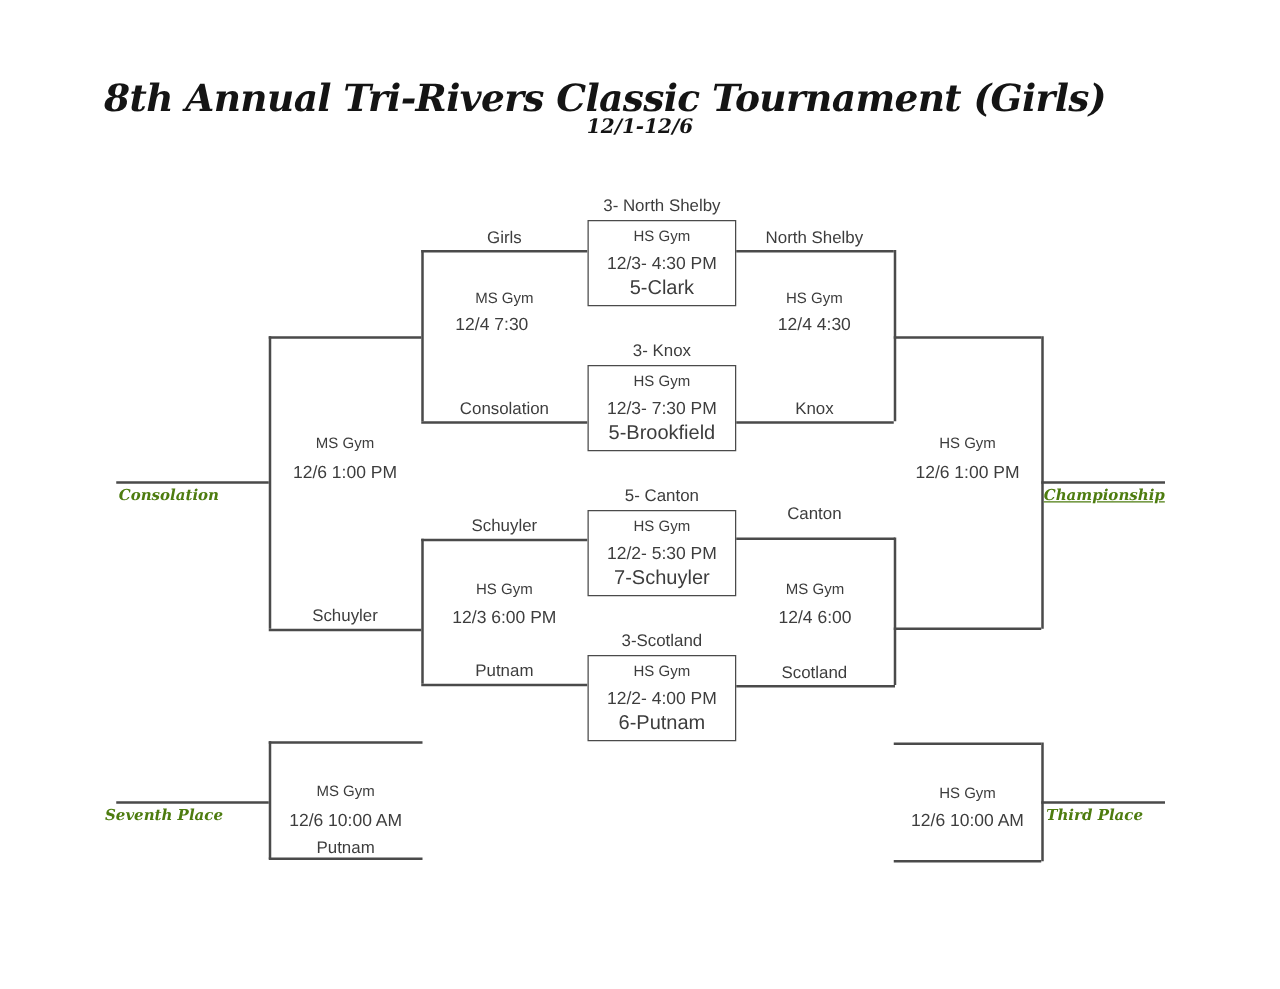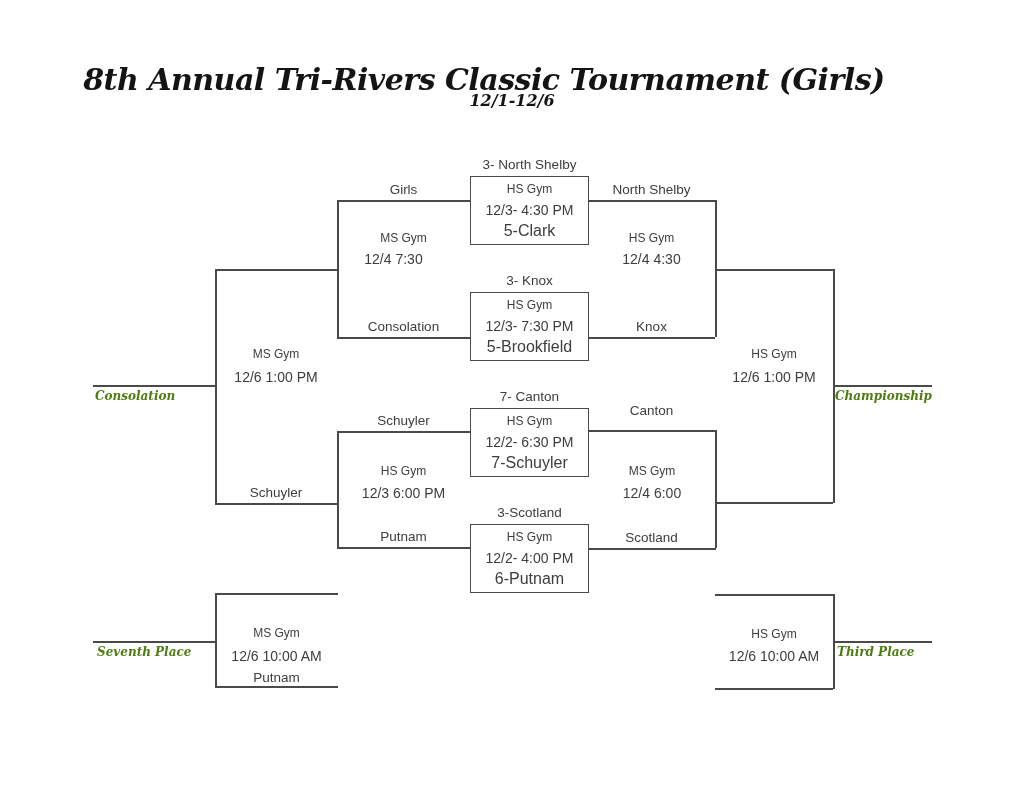--- a/index.html
+++ b/index.html
@@ -76,24 +76,24 @@
     <div class="row">5-Clark</div>
   </div>
 
   <div class="lbl" style="left:470px; top:273px; width:119px;">3- Knox</div>
   <div class="gbox" style="top:292px;">
     <div class="row gym">HS Gym</div>
     <div class="row time">12/3- 7:30 PM</div>
     <div class="row">5-Brookfield</div>
   </div>
 
-  <div class="lbl" style="left:470px; top:389px; width:119px;">7- Canton</div>
+  <div class="lbl" style="left:470px; top:389px; width:119px;">5- Canton</div>
   <div class="gbox" style="top:408px;">
     <div class="row gym">HS Gym</div>
-    <div class="row time">12/2- 6:30 PM</div>
+    <div class="row time">12/2- 5:30 PM</div>
     <div class="row">7-Schuyler</div>
   </div>
 
   <div class="lbl" style="left:470px; top:505px; width:119px;">3-Scotland</div>
   <div class="gbox" style="top:524px;">
     <div class="row gym">HS Gym</div>
     <div class="row time">12/2- 4:00 PM</div>
     <div class="row">6-Putnam</div>
   </div>
 
@@ -118,24 +118,24 @@
 
   <div class="lbl gym" style="left:588px; top:463px; width:128px;">MS Gym</div>
   <div class="lbl time" style="left:588px; top:485px; width:128px;">12/4 6:00</div>
 
   <div class="lbl gym" style="left:215px; top:346px; width:122px;">MS Gym</div>
   <div class="lbl time" style="left:215px; top:369px; width:122px;">12/6 1:00 PM</div>
   <div class="script" style="left:95px; top:389px;">Consolation</div>
 
   <div class="lbl gym" style="left:715px; top:346px; width:118px;">HS Gym</div>
   <div class="lbl time" style="left:715px; top:369px; width:118px;">12/6 1:00 PM</div>
-  <div class="script" style="left:835px; top:389px;">Championship</div>
+  <div class="script" style="left:835px; top:389px;text-decoration:underline;">Championship</div>
 
   <div class="lbl gym" style="left:215px; top:625px; width:123px;">MS Gym</div>
   <div class="lbl time" style="left:215px; top:648px; width:123px;">12/6 10:00 AM</div>
   <div class="lbl" style="left:215px; top:670px; width:123px;">Putnam</div>
-  <div class="script" style="left:97px; top:645px;">Seventh Place</div>
+  <div class="script" style="left:84px; top:645px;">Seventh Place</div>
 
   <div class="lbl gym" style="left:715px; top:626px; width:118px;">HS Gym</div>
   <div class="lbl time" style="left:715px; top:648px; width:118px;">12/6 10:00 AM</div>
   <div class="script" style="left:837px; top:645px;">Third Place</div>
 
 </div>
 
 </body></html>

